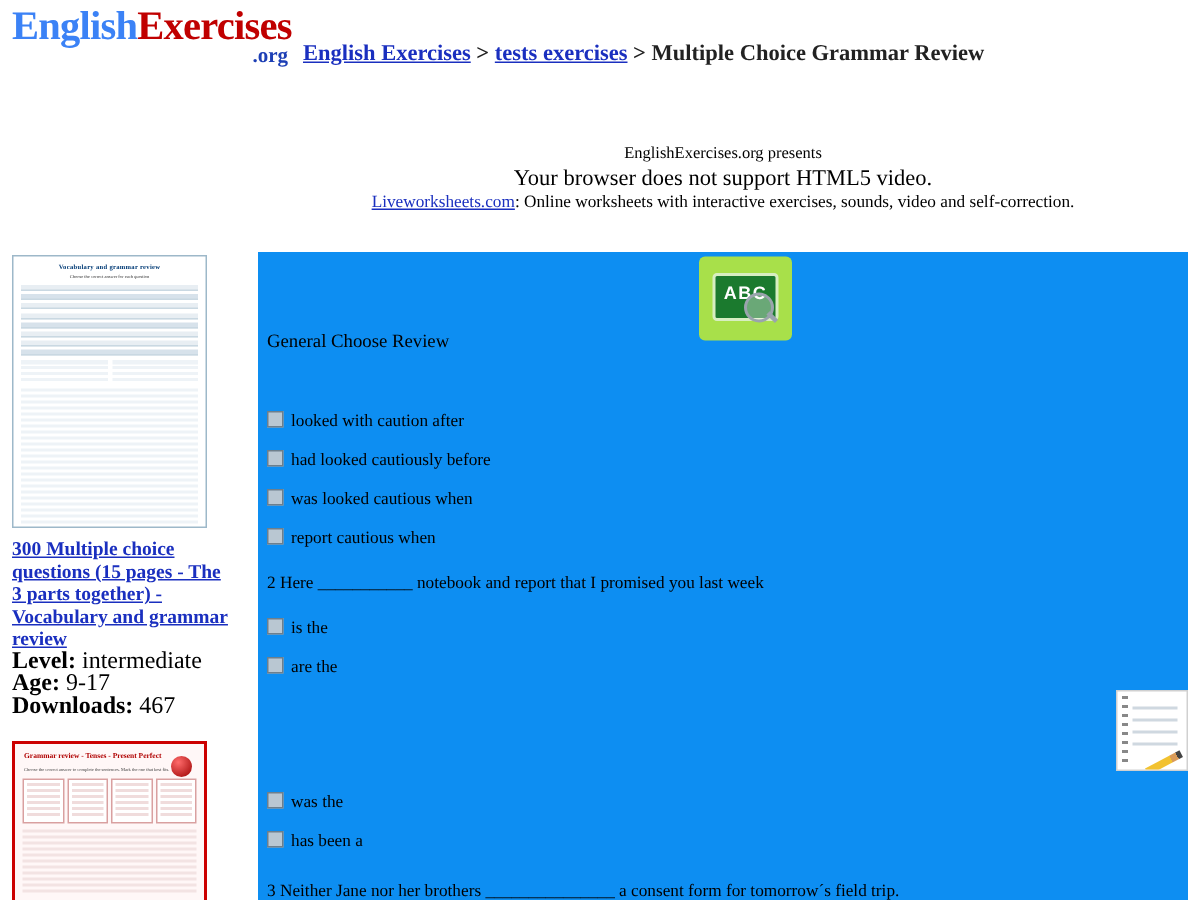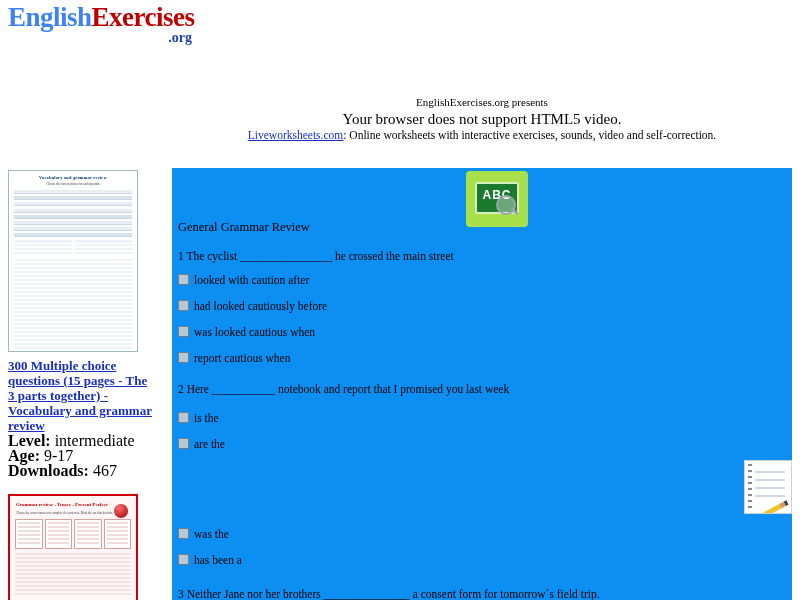--- a/index.html
+++ b/index.html
@@ -351,20 +351,27 @@
 
 <div class="header">
 
   <div class="logo">
     <div class="logo-line1">
       <span class="logo-eng">English</span><span class="logo-ex">Exercises</span>
     </div>
     <div class="logo-org">.org</div>
   </div>
 
+  <div class="breadcrumb">
+    <a href="#">English Exercises</a>
+    <span class="sep">&gt;</span>
+    <a href="#">tests exercises</a>
+    <span class="sep">&gt;</span>
+    <span class="current">Multiple Choice Grammar Review</span>
+  </div>
 </div>
 
 <div class="info-block">
   <div class="info-presents">EnglishExercises.org presents</div>
   <div class="info-nosupport">Your browser does not support HTML5 video.</div>
   <div class="info-lws">
     <a href="#">Liveworksheets.com</a><span>: Online worksheets with interactive exercises, sounds, video and self-correction.</span>
   </div>
 </div>
 
@@ -495,23 +502,22 @@
   </div>
 </div>
 
 <div class="exercise">
 
   <div class="abc-icon">
     <div class="abc-board">ABC</div>
     <div class="abc-glass"></div>
   </div>
 
-  <div class="ex-title">General Grammar Review</div>
-
-  <div class="q-text" style="top:82px;">1  The cyclist ________________ he crossed the main street</div>
+  <div class="ex-title">General Choose Review</div>
+
   <div class="opt" style="top:106px;">
     <span class="box"></span><span>looked with caution after</span>
   </div>
   <div class="opt" style="top:132px;">
     <span class="box"></span><span>had looked cautiously before</span>
   </div>
   <div class="opt" style="top:158px;">
     <span class="box"></span><span>was looked cautious when</span>
   </div>
   <div class="opt" style="top:184px;">

